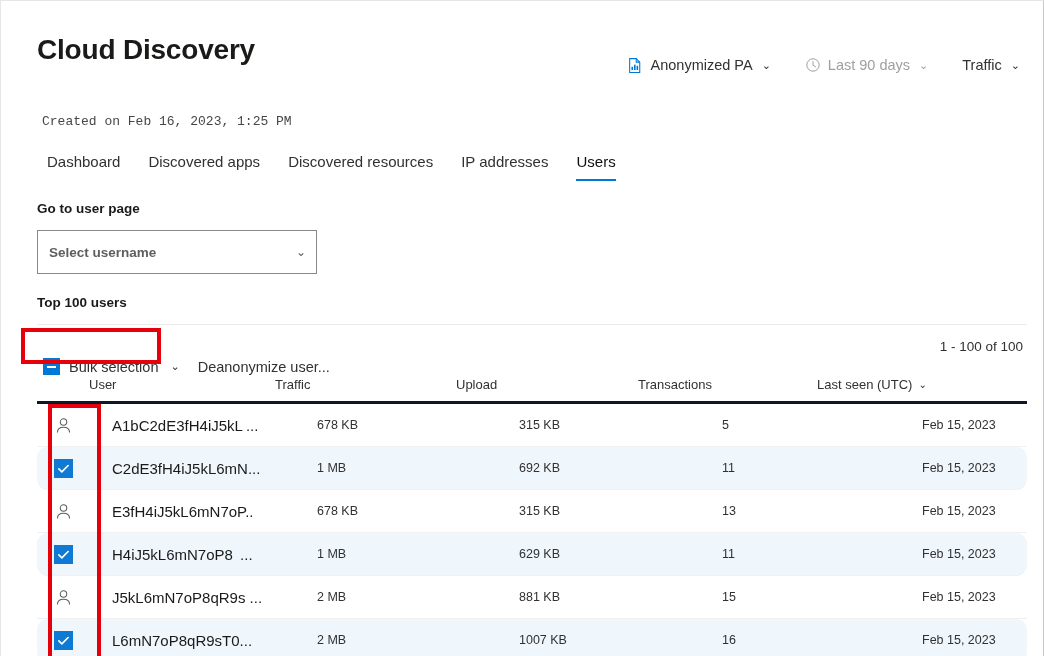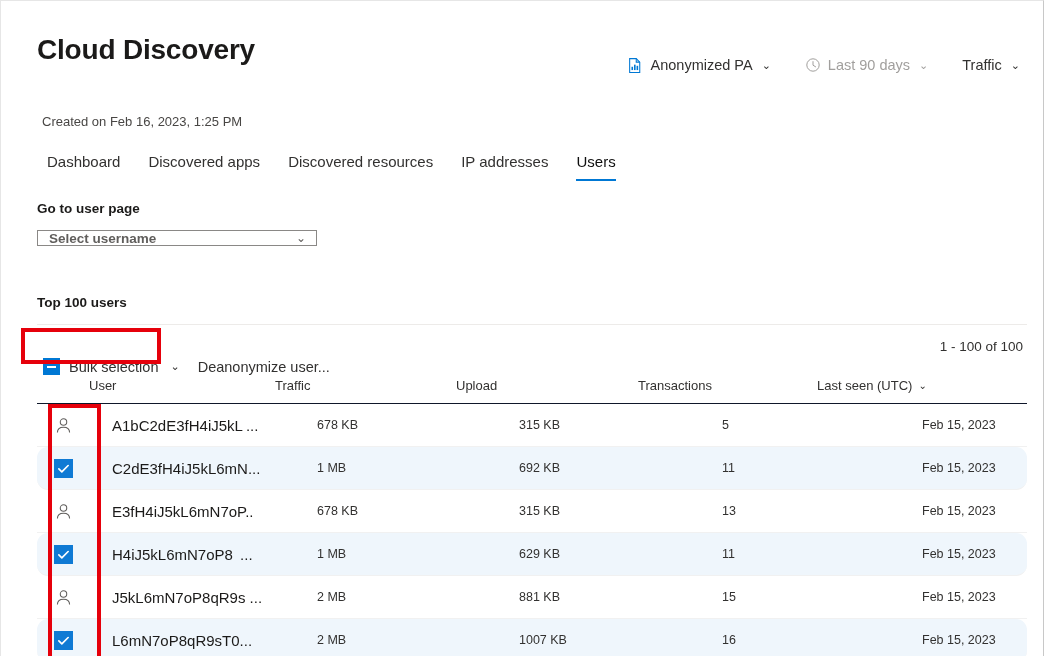--- a/index.html
+++ b/index.html
@@ -62,20 +62,21 @@
   .hdr-btn.disabled .chev { color: #a19f9d; }
 
   .icon-report { width: 17px; height: 17px; display: block; }
   .icon-clock  { width: 16px; height: 16px; display: block; }
 
   .created-on {
     position: absolute;
     left: 41px; top: 113px;
     font-size: 13px;
     color: #484644;
+    font-family: Liberation Mono, monospace;
   }
 
   
   .tabs {
     position: absolute;
     left: 40px; top: 152px;
     display: flex;
     align-items: flex-end;
     gap: 0px;
   }
@@ -102,21 +103,21 @@
     position: absolute;
     left: 36px; top: 200px;
     font-size: 13.5px;
     font-weight: bold;
     color: #1b1a19;
   }
   .select-box {
     position: absolute;
     left: 36px; top: 229px;
     width: 280px;
-    height: 16px;
+    height: 44px;
     border: 1px solid #8a8886;
     background: #ffffff;
     display: flex;
     align-items: center;
     justify-content: space-between;
     padding: 0 10px 0 11px;
     cursor: pointer;
   }
   .select-box .sel-text {
     font-size: 13.5px;
@@ -181,21 +182,21 @@
   
   .table {
     position: absolute;
     left: 36px; top: 367px;
     right: 16px; bottom: 0;
   }
   .thead {
     display: flex;
     align-items: center;
     height: 36px;
-    border-bottom: 1px solid #0f172a;
+    border-bottom: 3px solid #0f172a;
   }
   .th {
     font-size: 13px;
     color: #323130;
     display: flex;
     align-items: center;
     gap: 6px;
   }
   .th .chev { font-size: 10px; color: #323130; }
   .col-check { width: 52px; flex: 0 0 52px; }

